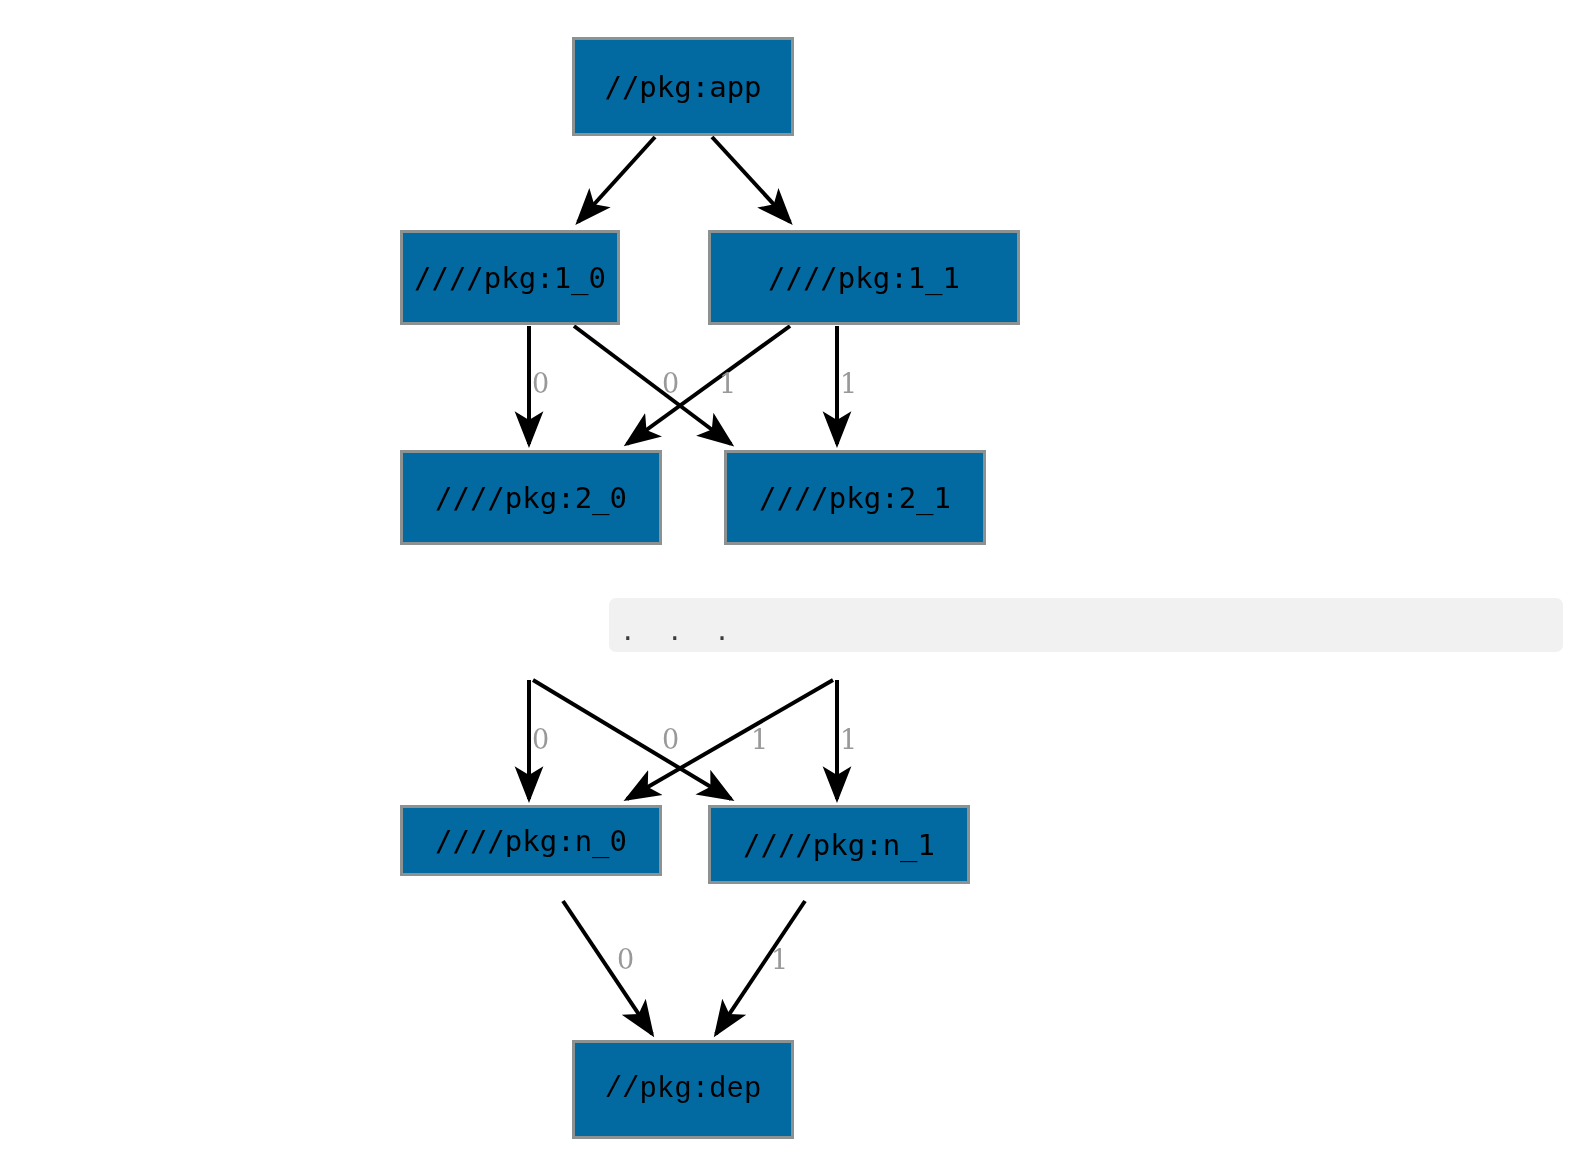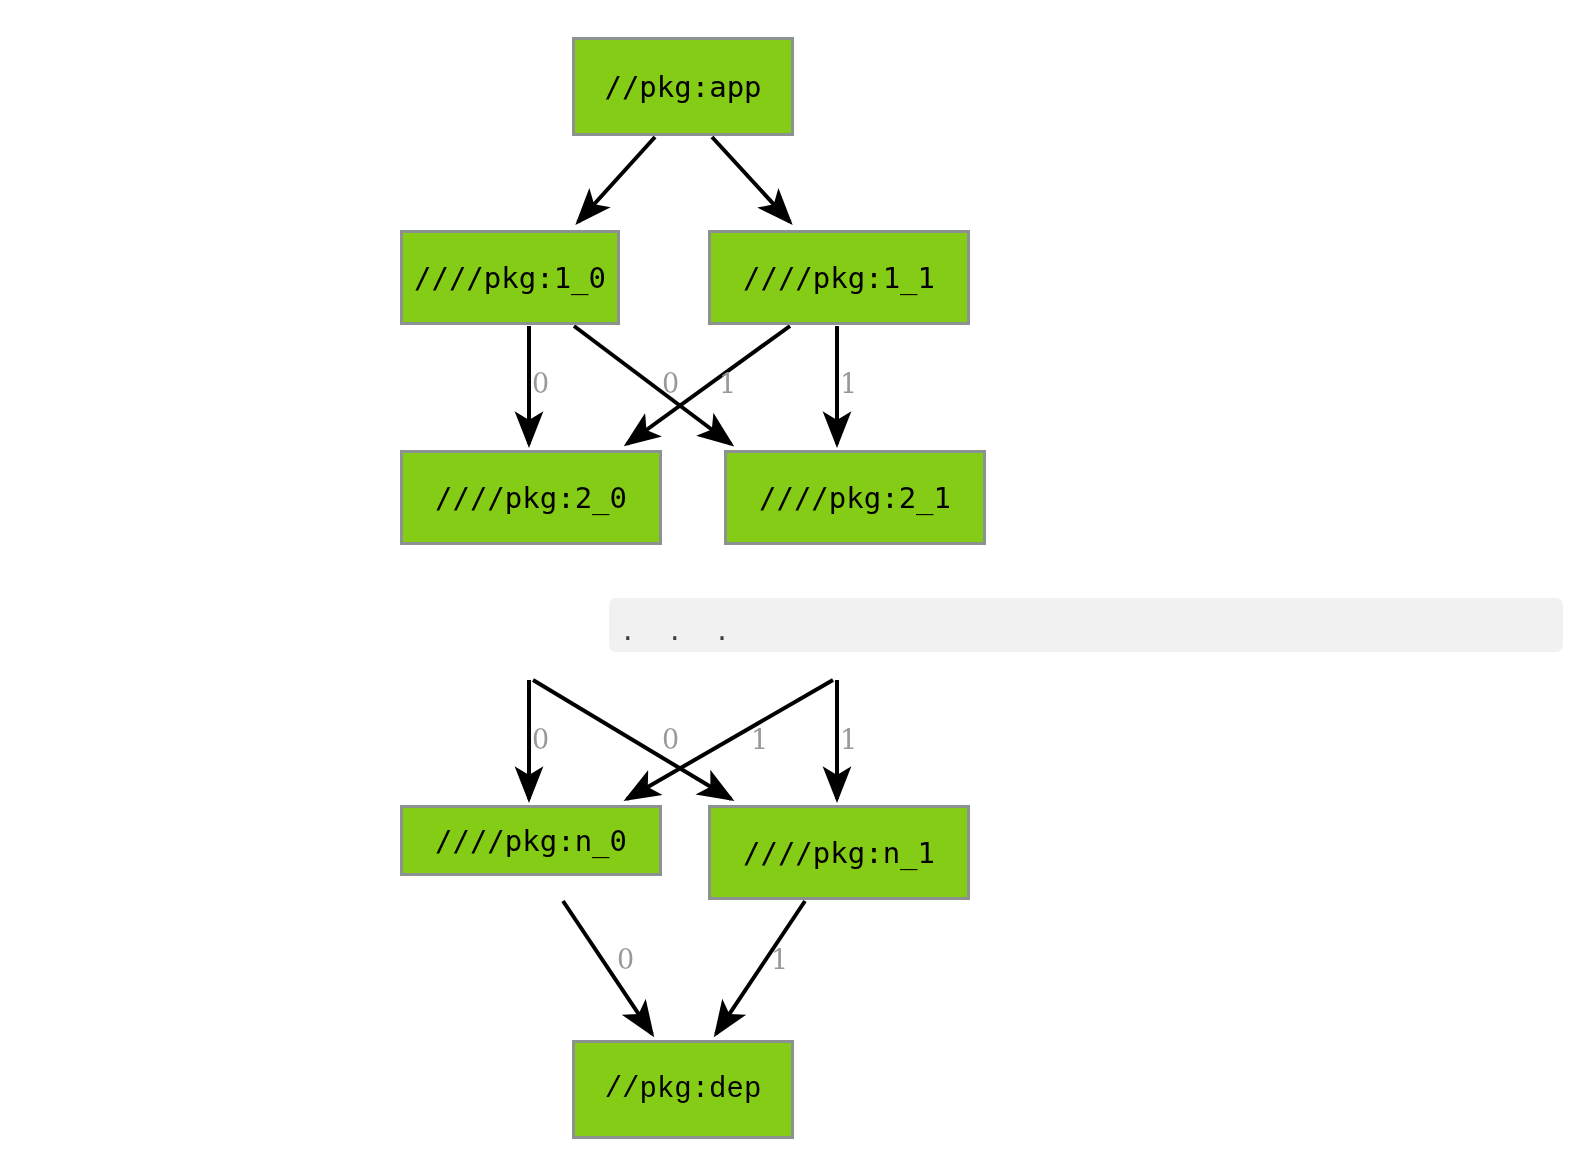--- a/index.html
+++ b/index.html
@@ -17,21 +17,21 @@
   #graph-canvas {
     position: absolute;
     left: 0;
     top: 0;
     width: 1592px;
     height: 1162px;
   }
   .node-box {
     position: absolute;
     box-sizing: border-box;
-    background: #84cc16;
+    background: #0369a1;
     border: 3px solid #8c9292;
     display: flex;
     align-items: center;
     justify-content: center;
     font-family: "DejaVu Sans Mono", monospace;
     font-size: 29px;
     color: #000000;
     letter-spacing: 0px;
     white-space: nowrap;
   }
@@ -94,37 +94,37 @@
 </svg>
 
 <div class="node-box" style="left:572px; top:37px; width:222px; height:99px;">
   <span>//pkg:app</span>
 </div>
 
 <div class="node-box" style="left:400px; top:230px; width:220px; height:95px;">
   <span>////pkg:1_0</span>
 </div>
 
-<div class="node-box" style="left:708px; top:230px; width:262px; height:95px;">
+<div class="node-box" style="left:708px; top:230px; width:312px; height:95px;">
   <span>////pkg:1_1</span>
 </div>
 
 <div class="node-box" style="left:400px; top:450px; width:262px; height:95px;">
   <span>////pkg:2_0</span>
 </div>
 
 <div class="node-box" style="left:724px; top:450px; width:262px; height:95px;">
   <span>////pkg:2_1</span>
 </div>
 
 <div class="node-box" style="left:400px; top:805px; width:262px; height:71px;">
   <span>////pkg:n_0</span>
 </div>
 
-<div class="node-box" style="left:708px; top:805px; width:262px; height:95px;">
+<div class="node-box" style="left:708px; top:805px; width:262px; height:79px;">
   <span>////pkg:n_1</span>
 </div>
 
 <div class="node-box" style="left:572px; top:1040px; width:222px; height:99px;font-family:Liberation Mono, monospace;">
   <span>//pkg:dep</span>
 </div>
 
 <div class="edge-label" style="left:532px; top:370px;">0</div>
 <div class="edge-label" style="left:662px; top:370px;">0</div>
 <div class="edge-label" style="left:719px; top:370px;">1</div>

